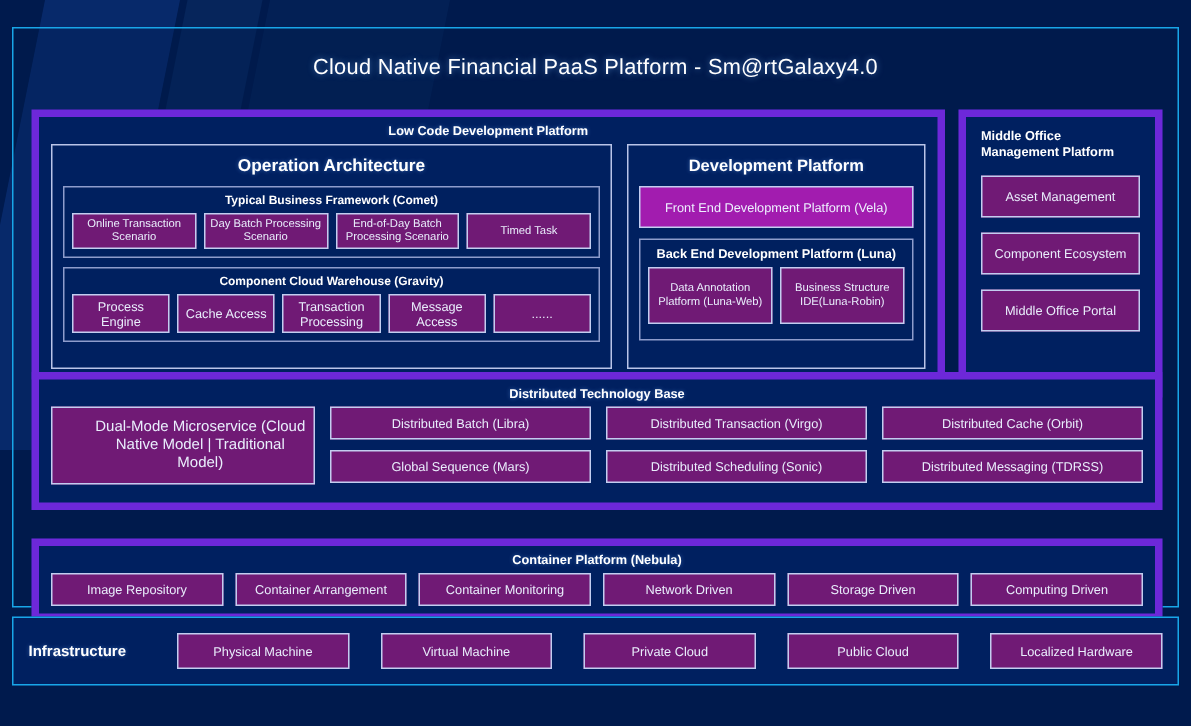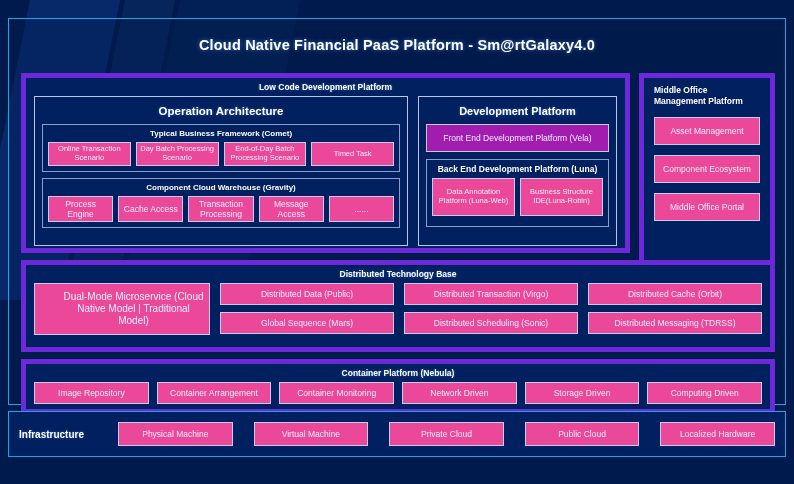--- a/index.html
+++ b/index.html
@@ -41,21 +41,21 @@
     top: 18px;
     width: 778px;
     height: 387px;
     border: 1.5px solid #18a6e8;
     background: rgba(0,26,77,0.25);
   }
 
   .main-title {
     text-align: center;
     font-size: 14.5px;
-    font-weight: bold;
+    font-weight: normal;
     letter-spacing: .2px;
     color: #ffffff;
     text-shadow: 0 0 4px rgba(120,180,255,.55);
     padding-top: 18px;
     padding-bottom: 6px;
   }
 
   
   .band {
     border: 5px solid #6d28d9;
@@ -79,21 +79,21 @@
     font-weight: bold;
     color: #ffffff;
     text-shadow: 0 0 3px rgba(110,170,255,.45);
   }
   .inner-group {
     border: 1px solid #8e9ccc;
     background: #00205f;
   }
   .chip {
     border: 1px solid #c3cdf0;
-    background: #ec4899;
+    background: #701a75;
     color: #e9eefc;
     display: flex;
     align-items: center;
     justify-content: center;
     text-align: center;
     line-height: 1.18;
     font-size: 7.5px;
     padding: 2px 3px;
   }
   .chip.lg { font-size: 8.5px; }
@@ -166,21 +166,21 @@
   .mid-chip {
     height: 28px;
     margin-bottom: 10px;
     font-size: 8.5px;
   }
   .mid-chip:last-child { margin-bottom: 0; }
 
   
   .row2 {
     position: absolute;
-    left: 12px; top: 241px;
+    left: 12px; top: 229px;
     width: 754px; height: 92px;
   }
   .dtb-body {
     display: flex;
     gap: 10px;
     padding: 0 8px 8px 8px;
   }
   .dtb-col-wide { flex: 0 0 176px; }
   .dtb-col { flex: 1 1 0; display: flex; flex-direction: column; gap: 7px; }
   .dtb-big {
@@ -302,21 +302,21 @@
 
     <div class="band row2">
       <div class="band-title">Distributed Technology Base</div>
       <div class="dtb-body">
 
         <div class="dtb-col-wide">
           <div class="chip dtb-big">Dual-Mode Microservice (Cloud Native Model | Traditional Model)</div>
         </div>
 
         <div class="dtb-col">
-          <div class="chip dtb-chip">Distributed Data (Public)</div>
+          <div class="chip dtb-chip">Distributed Batch (Libra)</div>
           <div class="chip dtb-chip">Global Sequence (Mars)</div>
         </div>
 
         <div class="dtb-col">
           <div class="chip dtb-chip">Distributed Transaction (Virgo)</div>
           <div class="chip dtb-chip">Distributed Scheduling (Sonic)</div>
         </div>
 
         <div class="dtb-col">
           <div class="chip dtb-chip">Distributed Cache (Orbit)</div>

